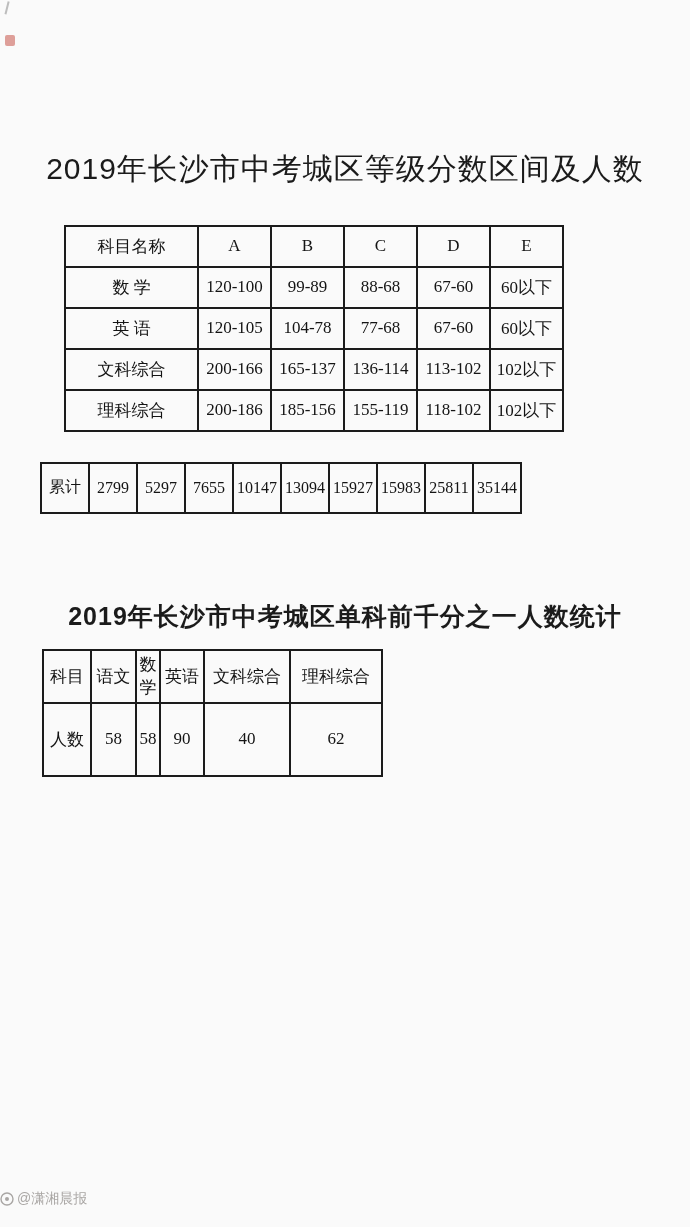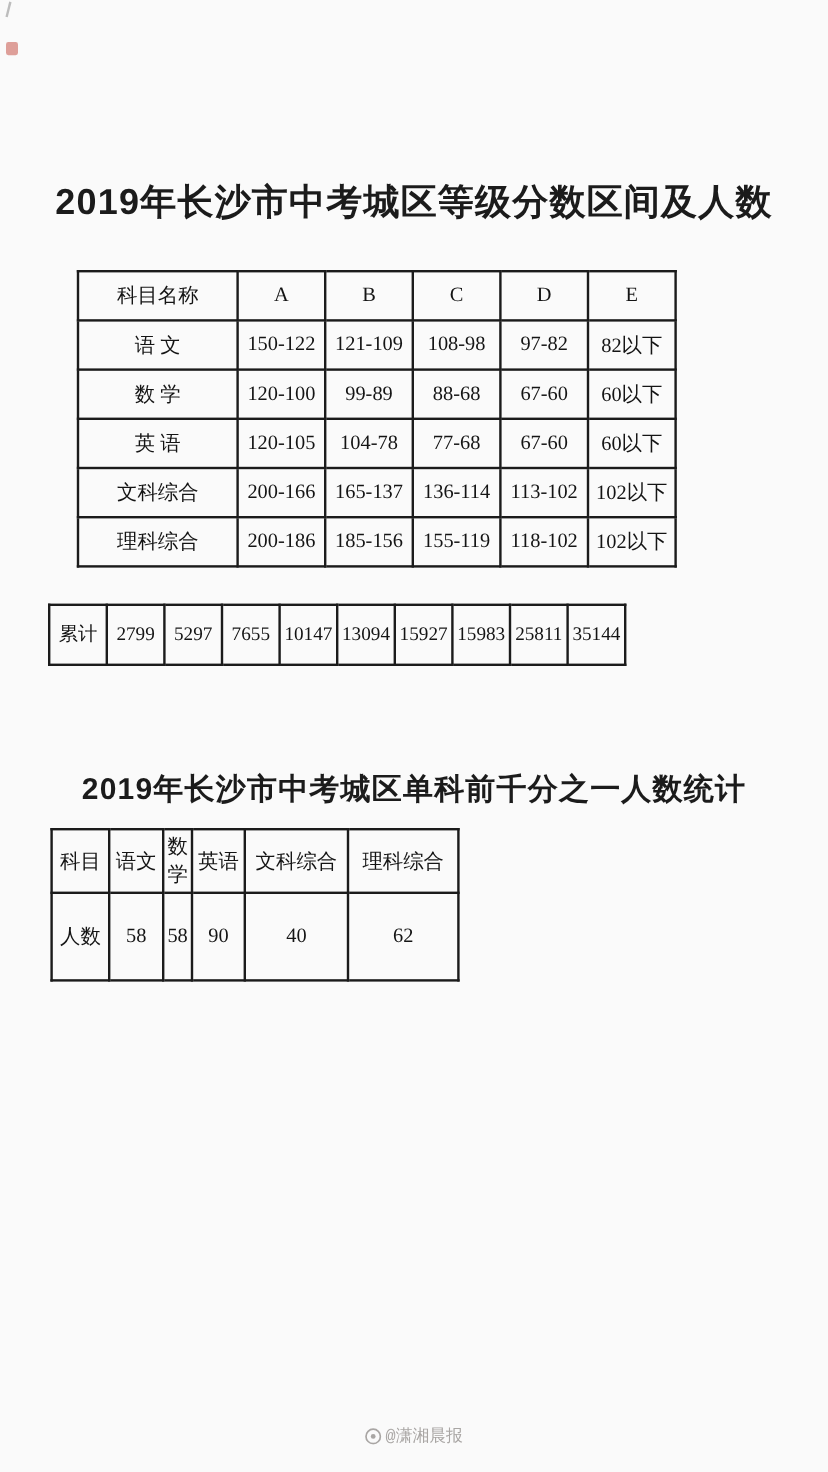--- a/index.html
+++ b/index.html
@@ -15,21 +15,21 @@
   .artifact-1 { position:absolute; left:6px; top:2px; width:7px; height:13px;
     border-left:2px solid #8a8a8a; transform:rotate(14deg); opacity:.55; }
   .artifact-2 { position:absolute; left:5px; top:35px; width:10px; height:11px;
     background:#c24438; border-radius:2px; opacity:.5; }
 
   .main-title {
     padding-top:148px;
     width:600px; margin:0 auto;
     text-align:center;
     font-family:"Liberation Sans","DejaVu Sans",sans-serif;
-    font-weight:bold;
+    font-weight:normal;
     font-size:30px; line-height:1.42;
     color:#1b1b1b;
     letter-spacing:1px;
   }
 
   table { border-collapse:collapse; background:transparent; }
   td {
     border:2px solid #1b1b1b;
     text-align:center; vertical-align:middle;
     font-size:17px; color:#141414;
@@ -61,22 +61,22 @@
   .subject-table .row-data td { height:73px; }
   .subject-table .col-s0 { width:48px; }
   .subject-table .col-s1 { width:45px; }
   .subject-table .col-s2 { width:24px; }
   .subject-table .col-s3 { width:44px; }
   .subject-table .col-s4 { width:86px; }
   .subject-table .col-s5 { width:92px; }
 
   .watermark {
     position:absolute; left:0; right:0; bottom:18px;
-    text-align:center;
-    font-family:Liberation Mono, monospace;
+    text-align:left;
+    font-family:Liberation Sans, sans-serif;
     font-size:14px; color:#a9a6a4;
   }
   .watermark .wm-icon { display:inline-block; vertical-align:-3px; margin-right:3px; }
 </style>
 </head>
 <body>
 
 <div class="page">
 
   <span class="artifact-1"></span>
@@ -86,28 +86,20 @@
 
   <table class="grade-table">
     <tbody>
         <tr>
       <td class="col-subject">科目名称</td>
       <td class="col-band">A</td>
       <td class="col-band">B</td>
       <td class="col-band">C</td>
       <td class="col-band">D</td>
       <td class="col-band">E</td>
-    </tr>
-    <tr>
-      <td class="col-subject">语 文</td>
-      <td>150-122</td>
-      <td>121-109</td>
-      <td>108-98</td>
-      <td>97-82</td>
-      <td>82以下</td>
     </tr>
     <tr>
       <td class="col-subject">数 学</td>
       <td>120-100</td>
       <td>99-89</td>
       <td>88-68</td>
       <td>67-60</td>
       <td>60以下</td>
     </tr>
     <tr>

